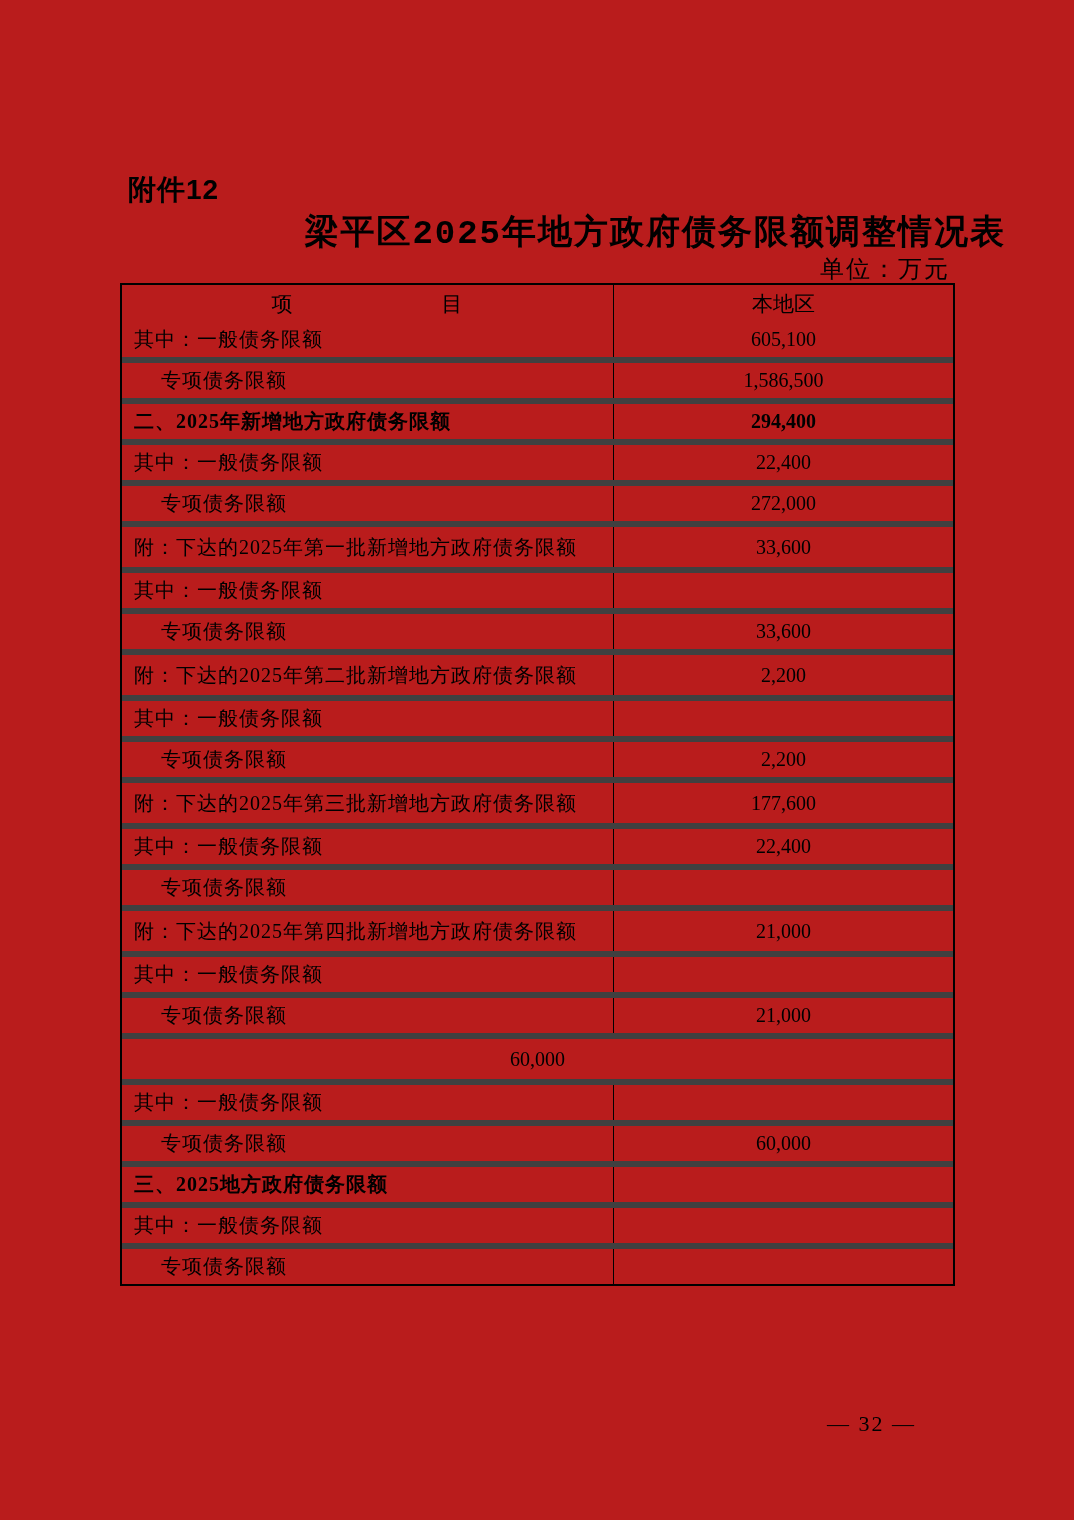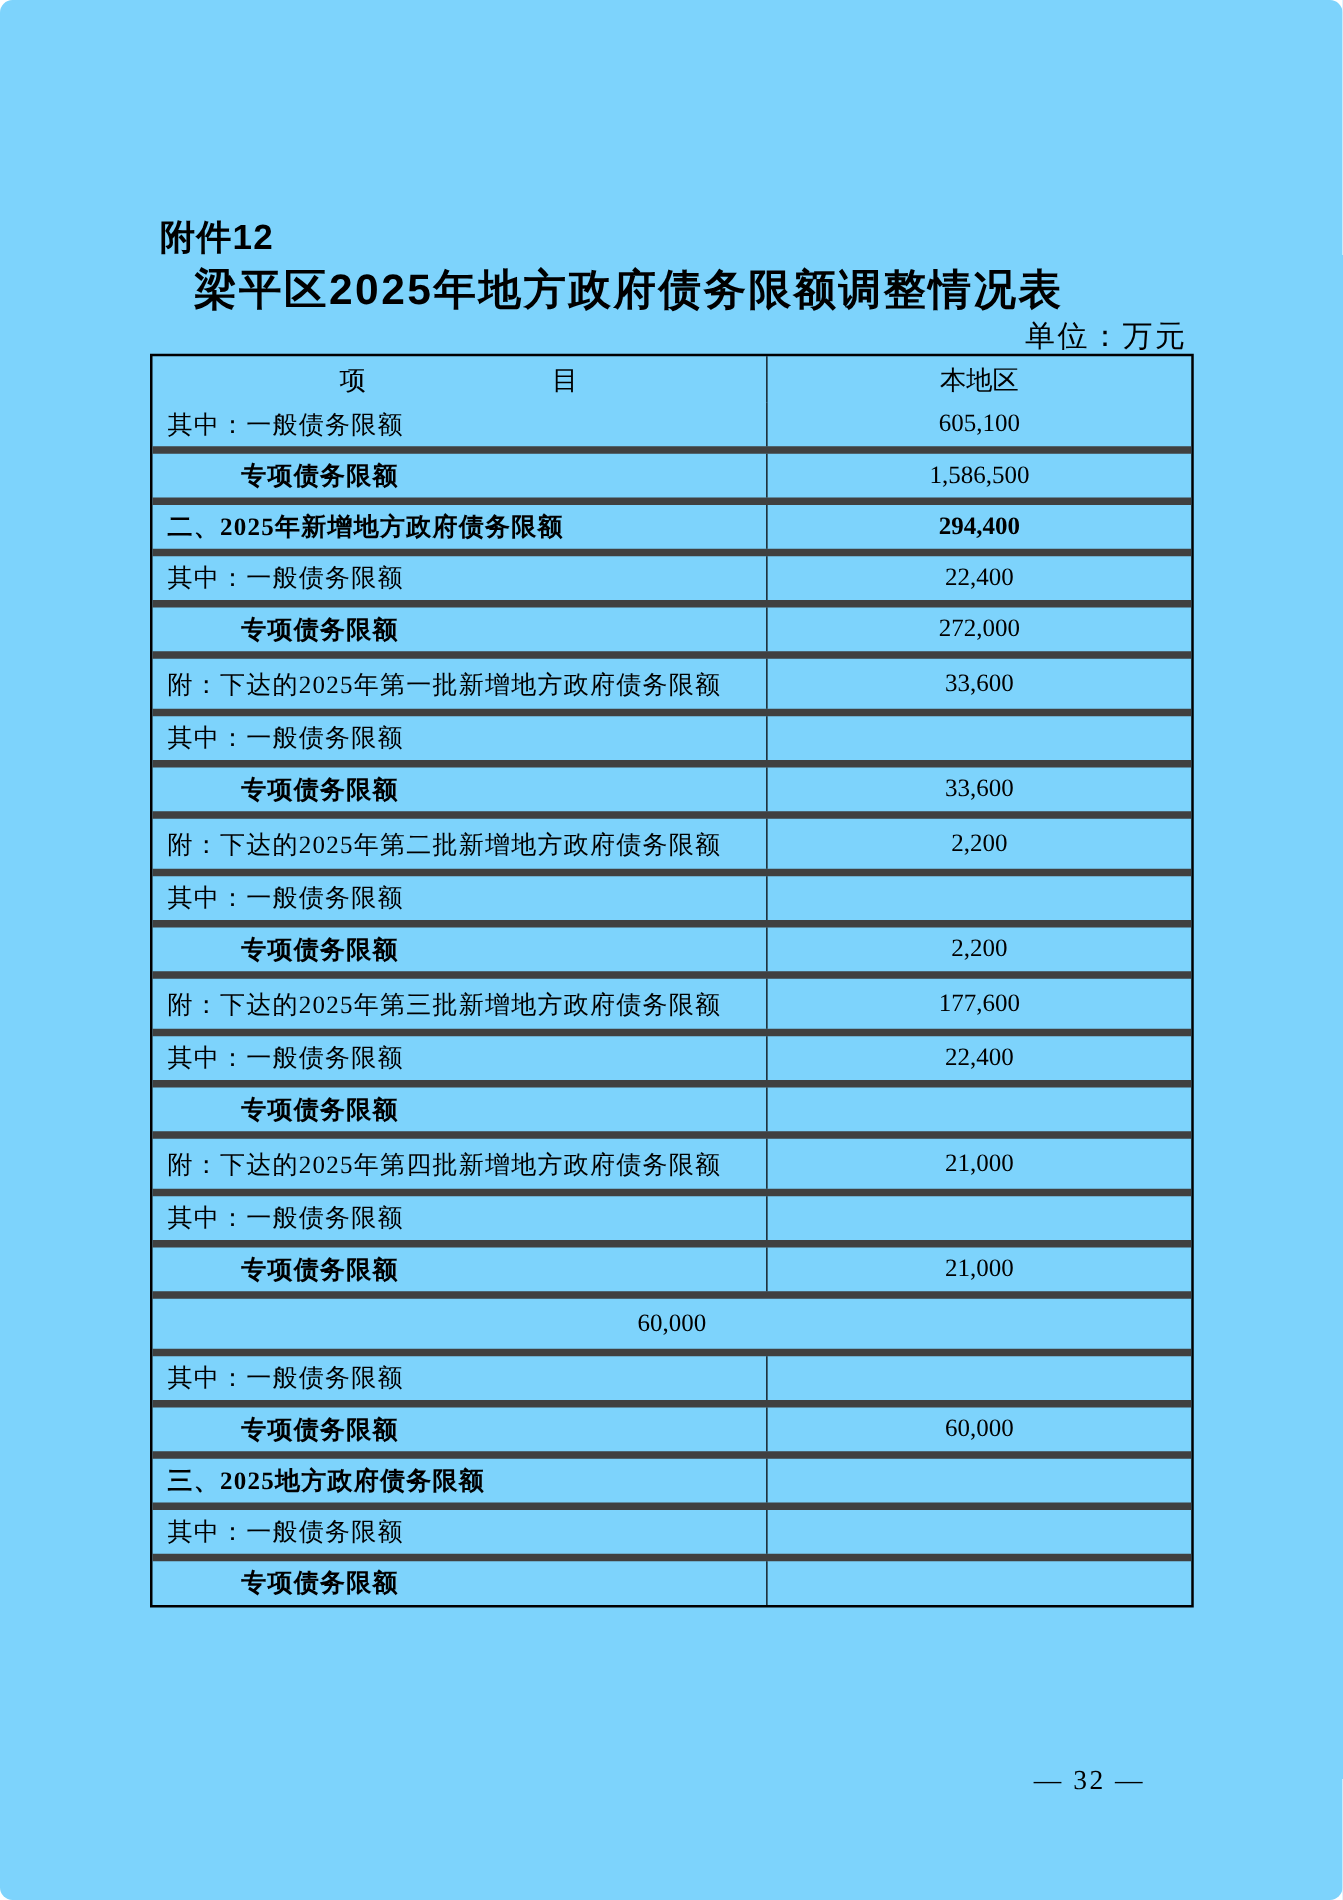--- a/index.html
+++ b/index.html
@@ -4,45 +4,44 @@
 <style>
   html, body {
     margin: 0;
     padding: 0;
     background: #ffffff;
   }
   .page {
     position: relative;
     width: 1074px;
     height: 1520px;
-    background: #7dd3fc;
+    background: #b91c1c;
     color: #000000;
     font-family: "Liberation Serif", serif;
     overflow: hidden;
-    border-radius: 10px;
   }
   .attachment {
     position: absolute;
     left: 128px;
     top: 171px;
     font-size: 28px;
     font-weight: bold;
     font-family: "Liberation Sans", sans-serif;
     letter-spacing: 1px;
   }
   .doc-title {
     position: absolute;
     left: 0;
     top: 209px;
     width: 1006px;
-    text-align: center;
+    text-align: right;
     font-size: 34px;
     font-weight: bold;
     letter-spacing: 2px;
-    font-family: Liberation Sans, sans-serif;
+    font-family: Liberation Mono, monospace;
   }
   .unit-note {
     position: absolute;
     left: 120px;
     top: 253px;
     width: 830px;
     text-align: right;
     font-size: 24px;
     letter-spacing: 2px;
   }
@@ -74,21 +73,21 @@
     white-space: nowrap;
   }
   .c2 {
     flex: 1;
     display: flex;
     align-items: center;
     justify-content: center;
     font-size: 20px;
   }
   .trow.section { font-weight: bold; }
-  .trow.indent .c1 { padding-left: 71px; font-weight: bold; }
+  .trow.indent .c1 { padding-left: 39px; }
   .hdr .c1 {
     justify-content: center;
     padding-left: 0;
     gap: 148px;
   }
   .hdr .c1 span, .hdr .c2 { font-size: 21px; }
   .page-footer {
     position: absolute;
     top: 1411px;
     right: 158px;

